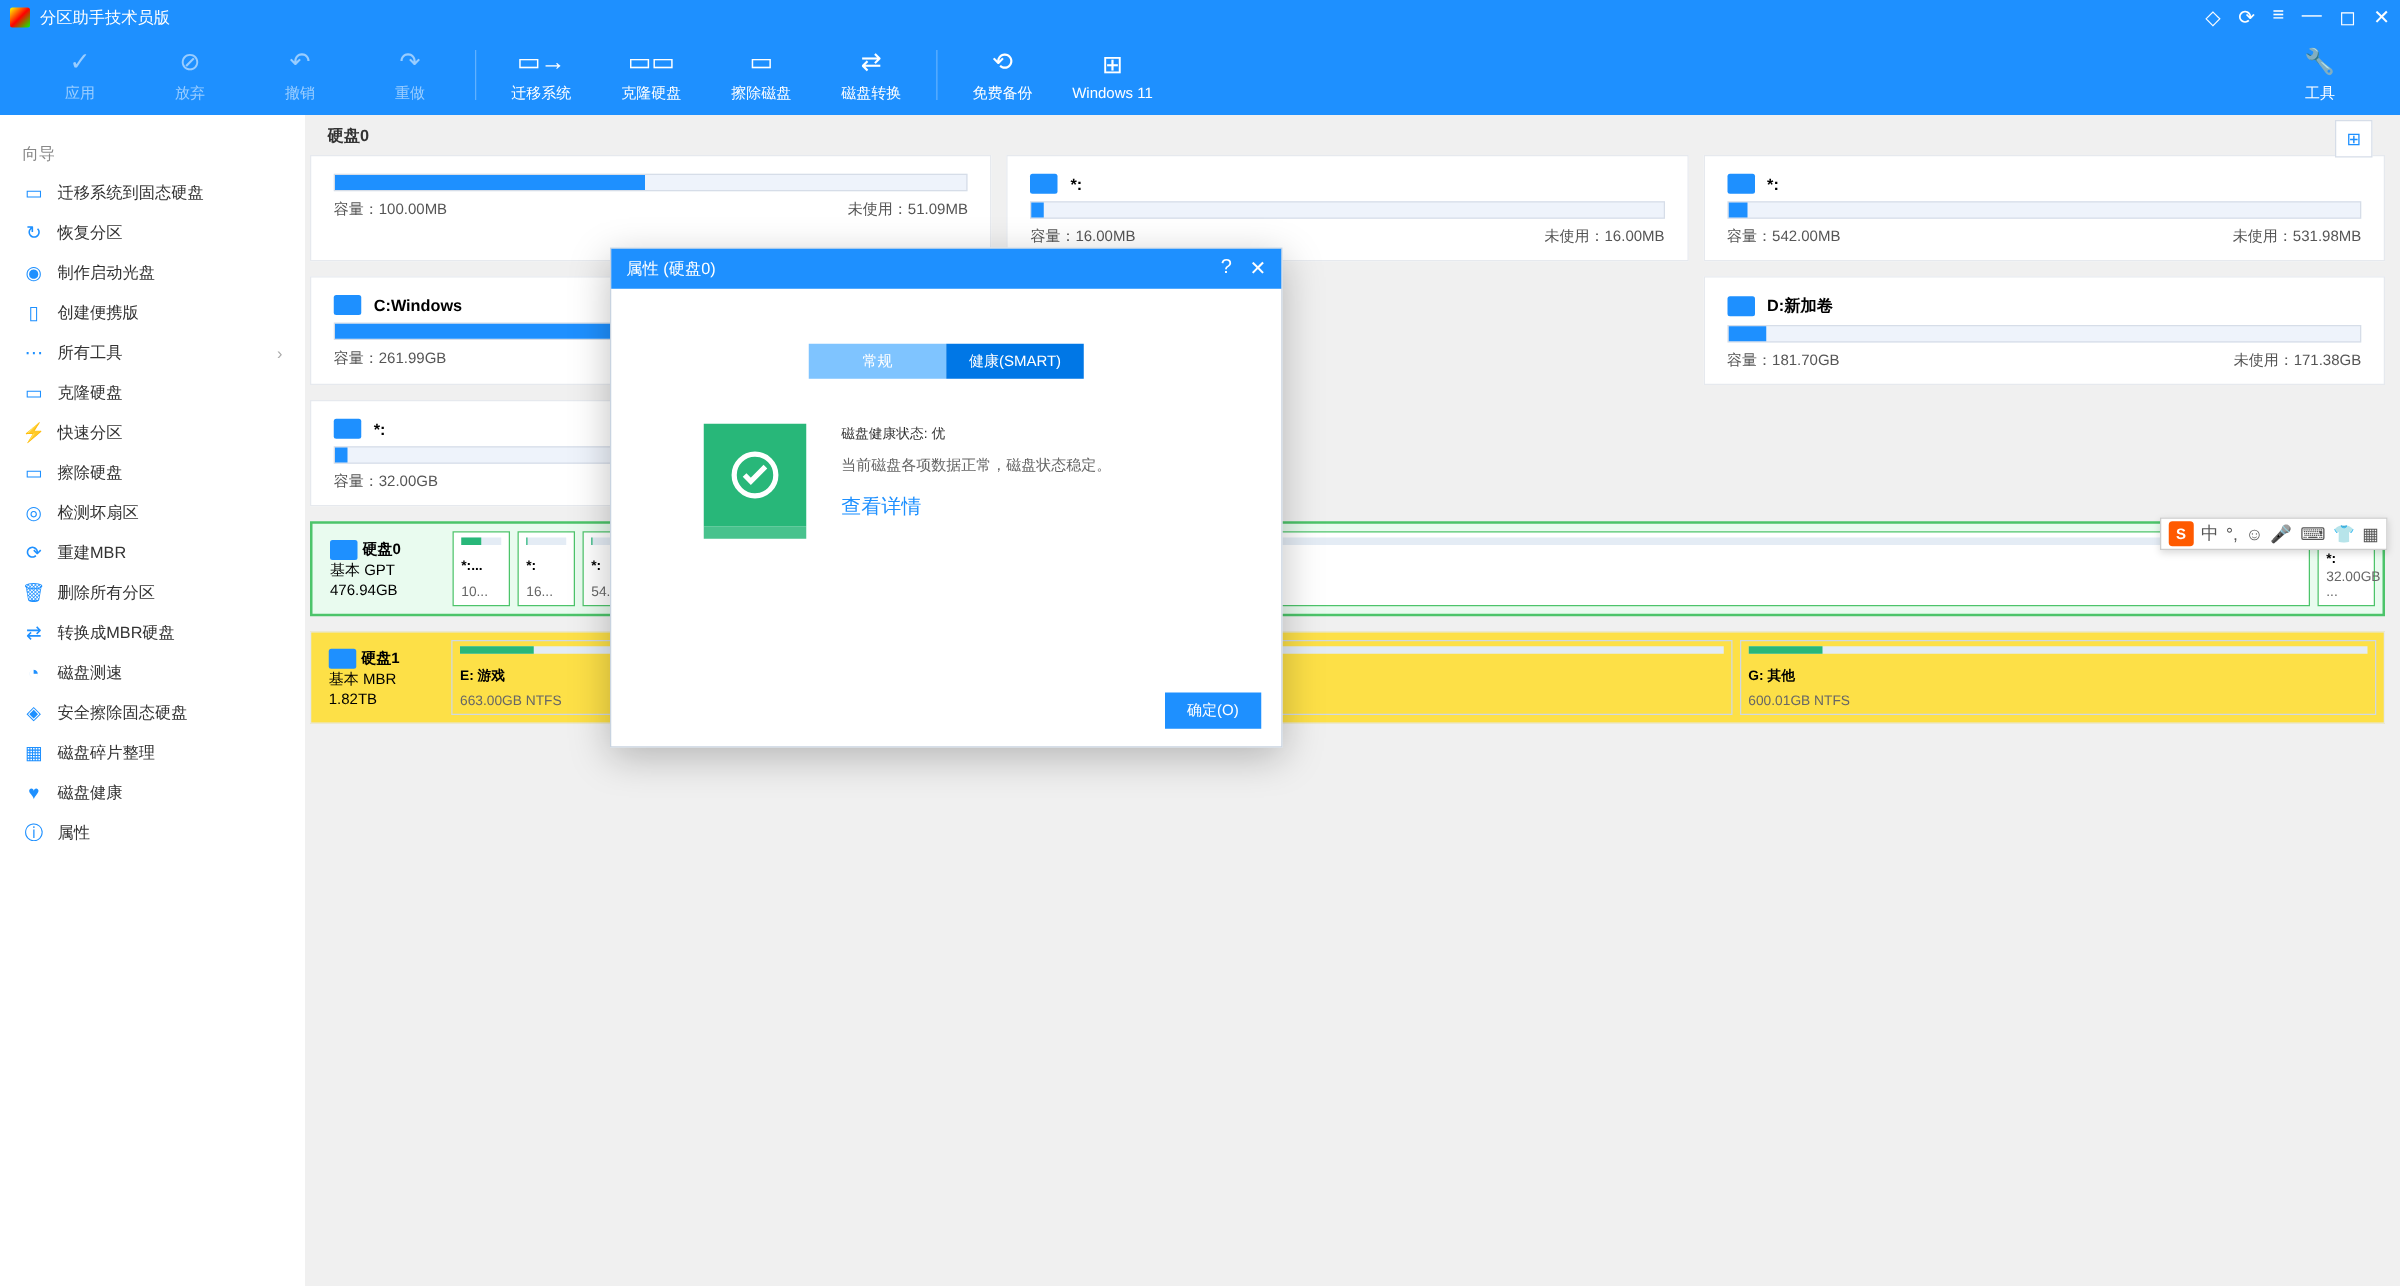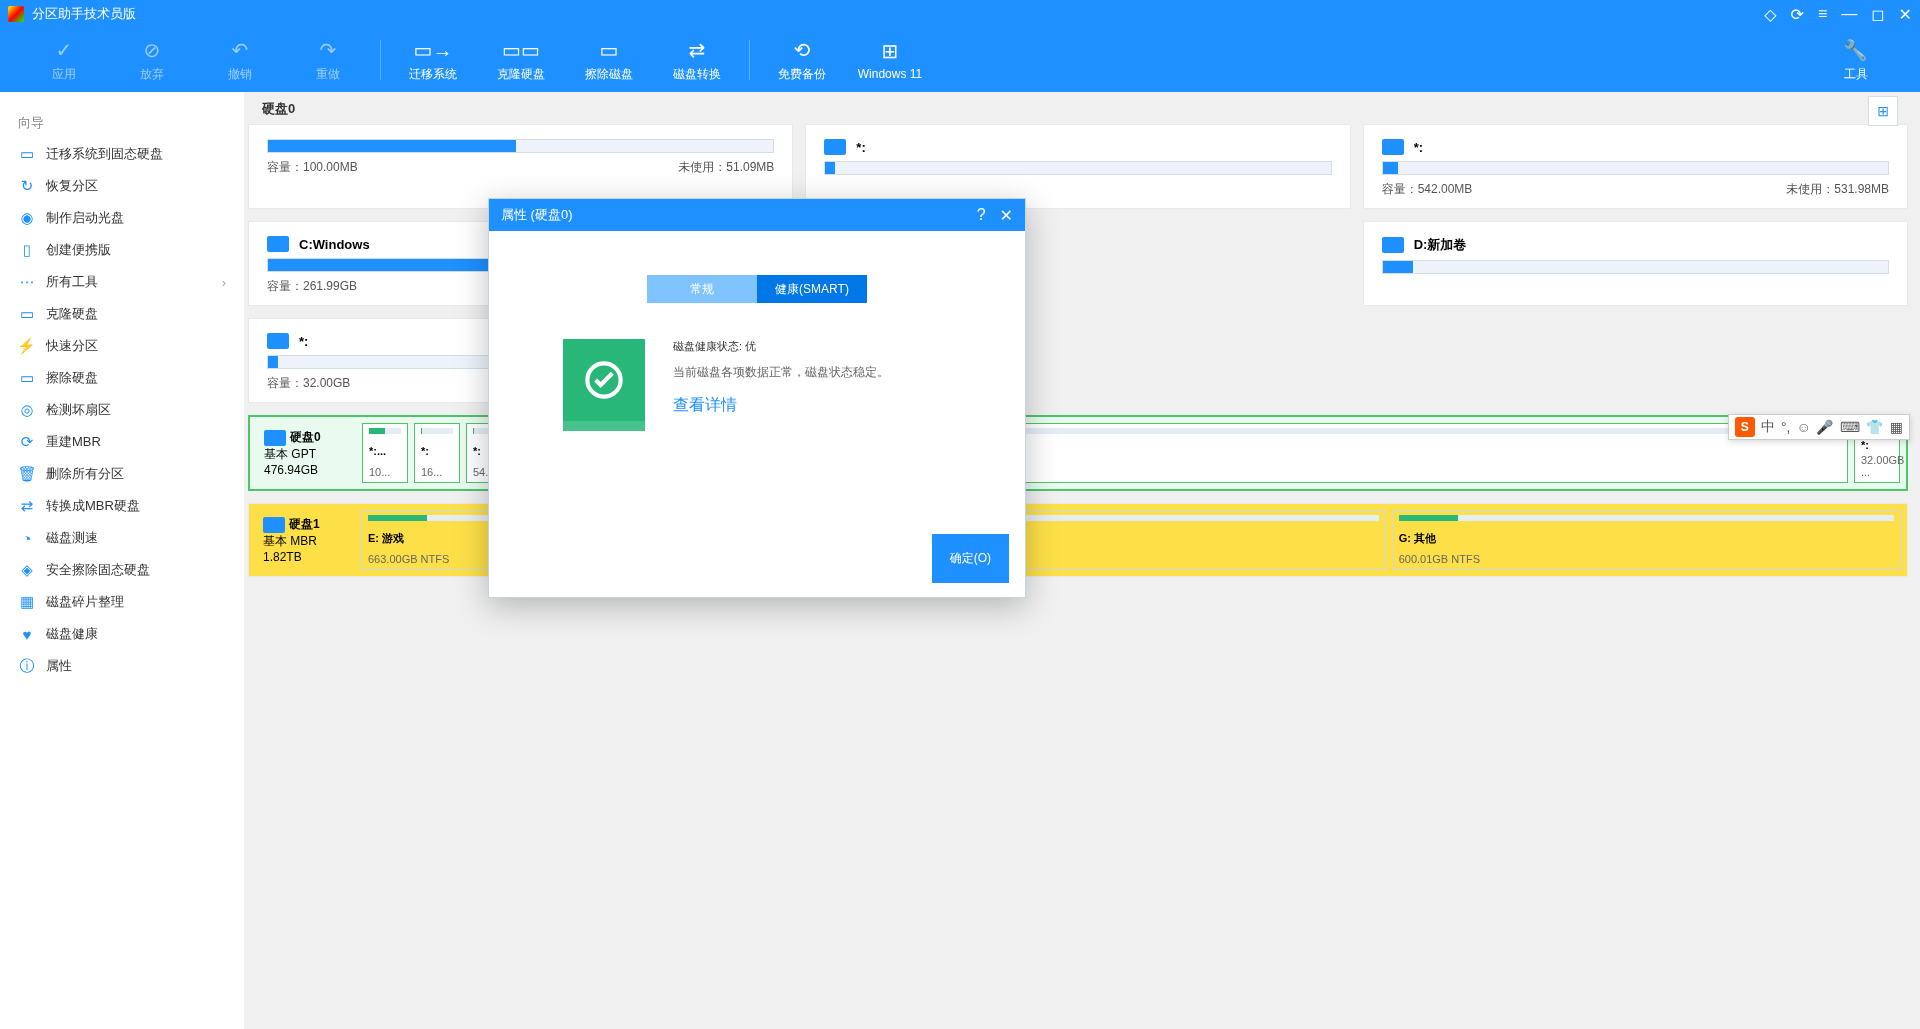--- a/index.html
+++ b/index.html
@@ -52,21 +52,21 @@
 .dialog .tabs .tab.active { background:#7fc4ff; }
 .dialog .tabs .tab.inactive { background:#0077e6; }
 .dialog .body { display:flex; padding:36px 44px 0 74px; gap:28px; align-items:flex-start; }
 .dialog .okicon { width:82px; height:82px; background:#28b779; display:flex; align-items:center; justify-content:center; position:relative; }
 .dialog .okicon::after { content:""; position:absolute; left:0; right:0; bottom:-10px; height:10px; background:#28b779; opacity:.85; }
 .dialog .okicon svg { width:40px; height:40px; }
 .dialog .btext .l1 { font-size:11px; color:#333; margin-bottom:10px; }
 .dialog .btext .l2 { font-size:12px; color:#666; margin-bottom:14px; }
 .dialog .btext .link { font-size:16px; color:#1e90ff; cursor:pointer; }
 .dialog .dfoot { position:absolute; right:16px; bottom:14px; }
-.dialog .dfoot button { background:#1e90ff; color:#fff; border:none; padding:16px 18px; font-size:12px; cursor:pointer; }
+.dialog .dfoot button { background:#1e90ff; color:#fff; border:none; padding:6px 18px; font-size:12px; cursor:pointer; }
 
 .ime-float { position:absolute; right:10px; top:414px; background:#fff; border:1px solid #ccc; display:flex; align-items:center; gap:6px; padding:2px 6px; font-size:14px; box-shadow:0 2px 6px rgba(0,0,0,.15);}
 .ime-float .s { width:20px; height:20px; background:#ff5a00; color:#fff; display:flex; align-items:center; justify-content:center; border-radius:3px; font-weight:bold; font-size:12px;}
 .ime-float span{ color:#555; cursor:pointer; }
 
 .view-toggle { position:absolute; right:22px; top:96px; width:30px; height:30px; border:1px solid #d6dde8; background:#fff; display:flex; align-items:center; justify-content:center; color:#1e90ff; font-size:14px; cursor:pointer; }
 </style>
 </head>
 <body>
 
@@ -222,20 +222,24 @@
           </div>
   </div>
         <div class="card">
     <div class="pname">
             <span class="diskicon"></span>
             <span>*:</span>
           </div>
     <div class="bar">
             <div class="fill" style="width:2%"></div>
           </div>
+    <div class="stats">
+            <span>容量：16.00MB</span>
+            <span>未使用：16.00MB</span>
+          </div>
   </div>
         <div class="card">
     <div class="pname">
             <span class="diskicon"></span>
             <span>*:</span>
           </div>
     <div class="bar">
             <div class="fill" style="width:3%"></div>
           </div>
     <div class="stats">
@@ -259,20 +263,24 @@
           </div>
   </div>
         <div></div>
         <div class="card">
     <div class="pname">
             <span class="diskicon"></span>
             <span>D:新加卷</span>
           </div>
     <div class="bar">
             <div class="fill" style="width:6%"></div>
+          </div>
+    <div class="stats">
+            <span>容量：181.70GB</span>
+            <span>未使用：171.38GB</span>
           </div>
   </div>
       </div>
     <div class="cards-row" id="row3" style="grid-template-columns:1fr 1fr 1fr;">
         <div class="card">
     <div class="pname">
             <span class="diskicon"></span>
             <span>*:</span>
           </div>
     <div class="bar">

